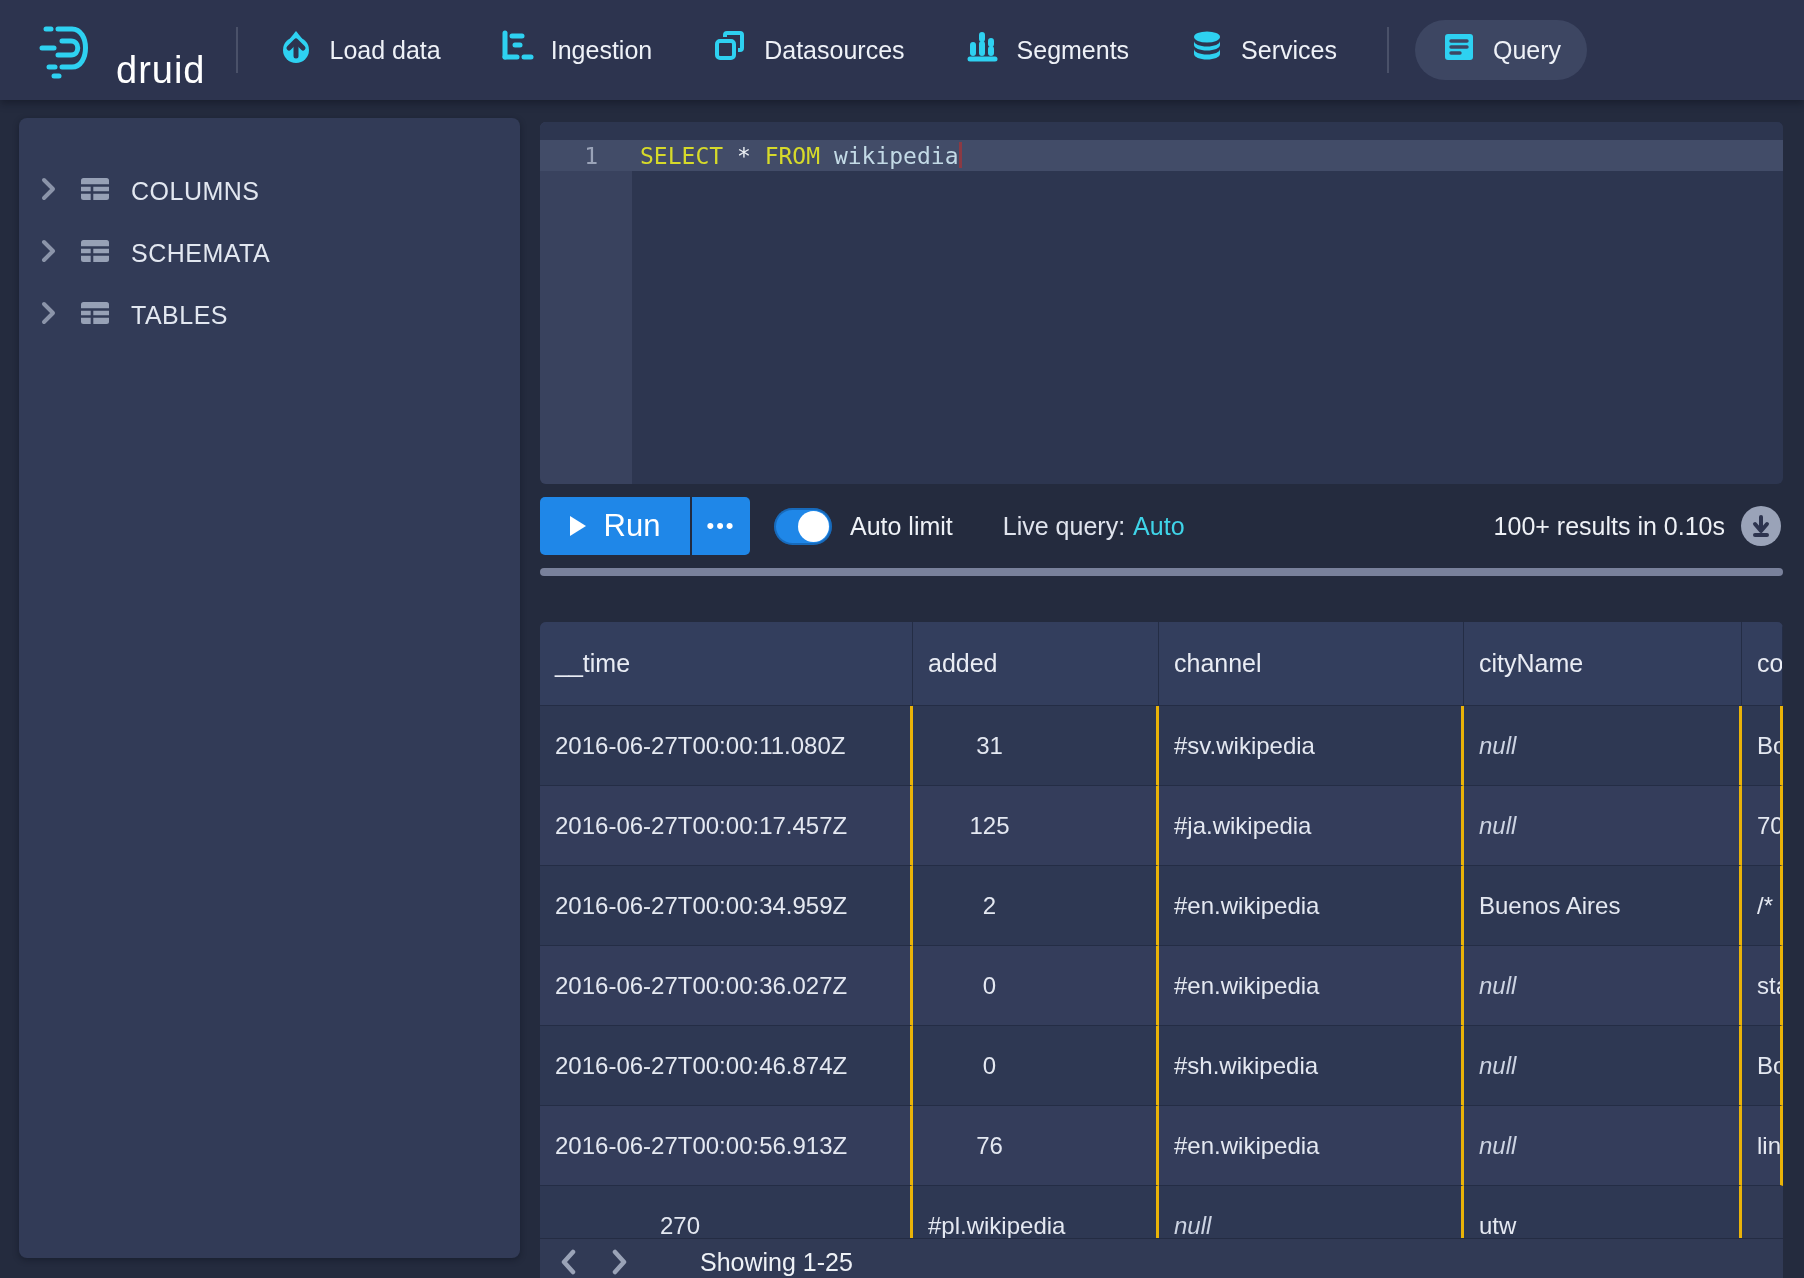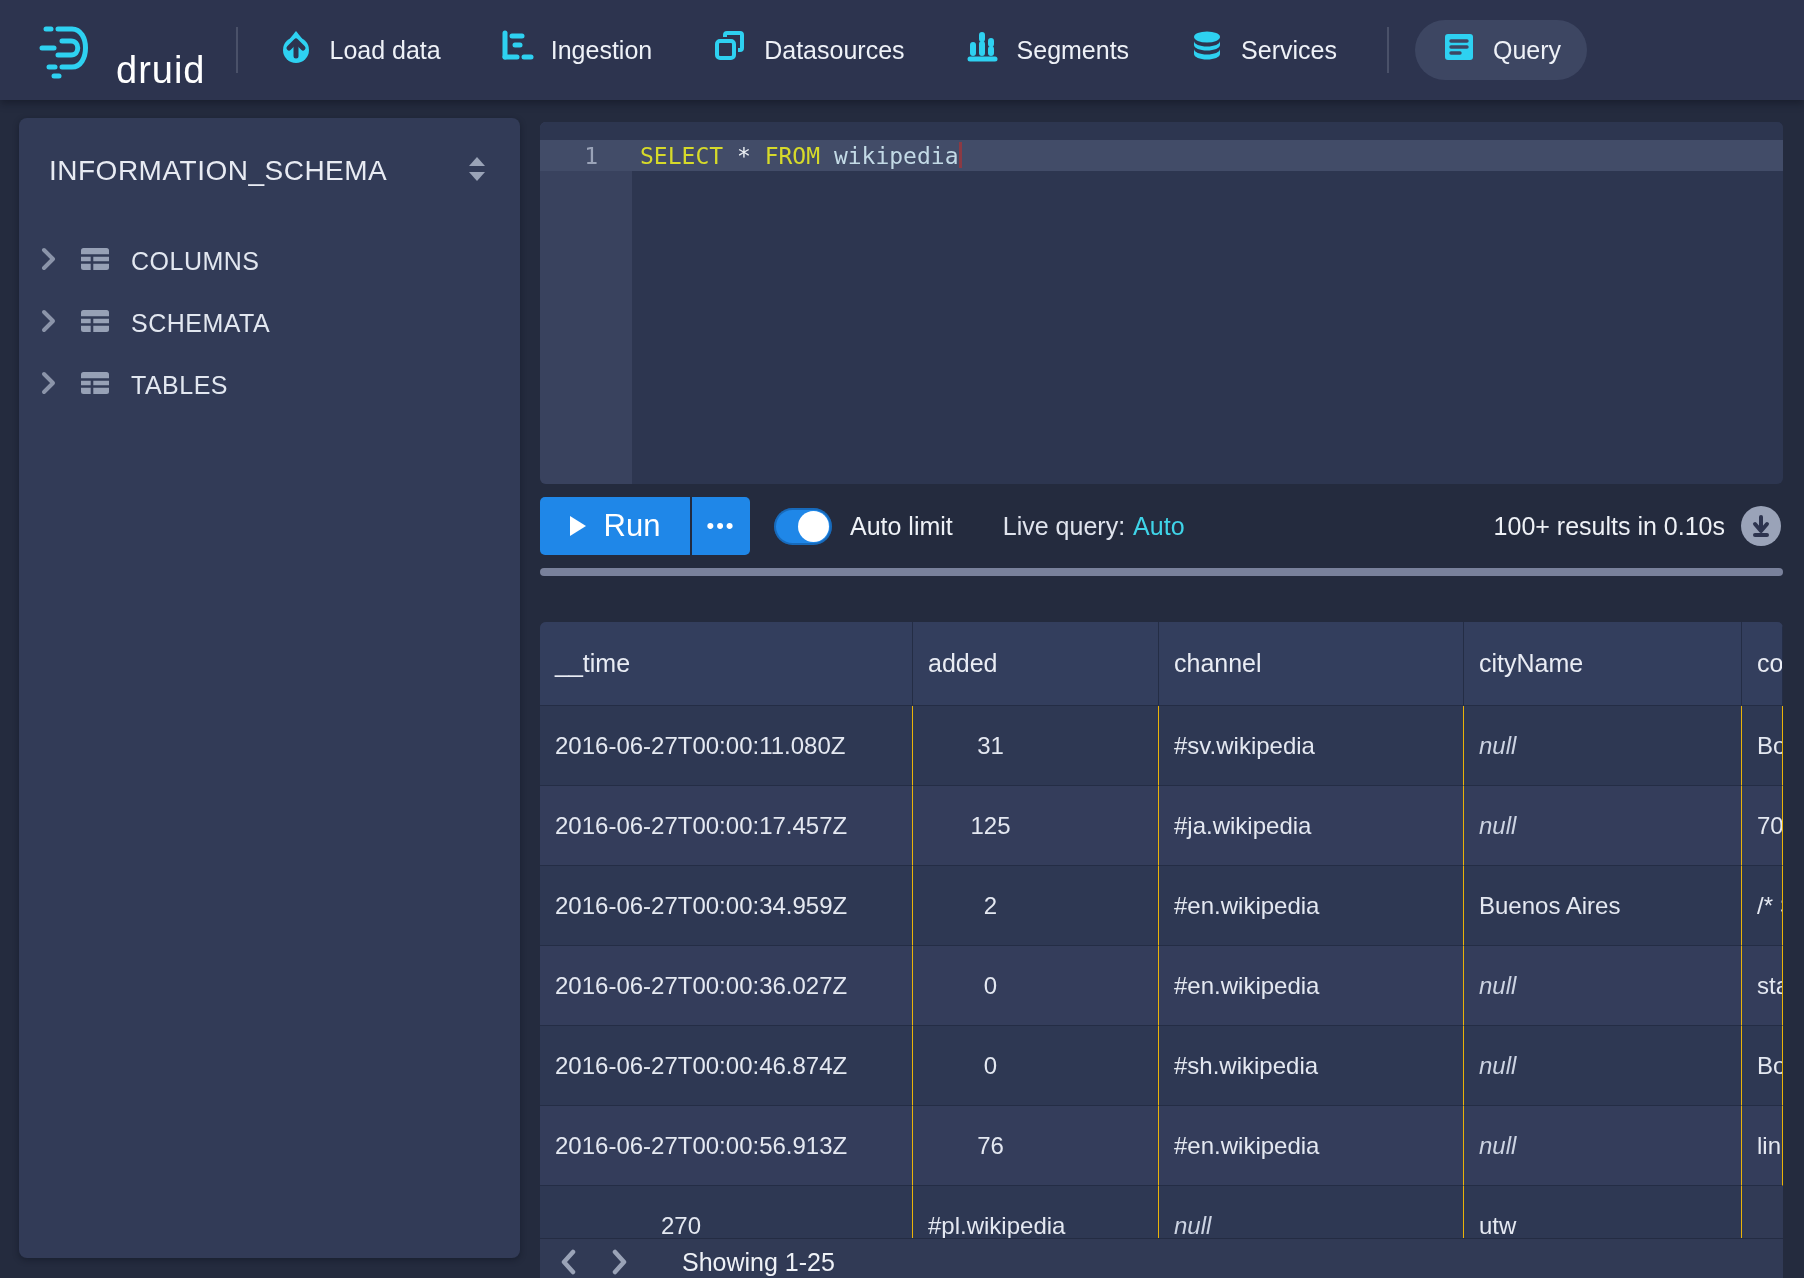--- a/index.html
+++ b/index.html
@@ -85,34 +85,34 @@
     position:absolute; left:0; top:622px; width:1243px; height:663px;
     background:#313a55; border-radius:6px; overflow:hidden;
   }
   .tgrid { display:grid; grid-template-columns:373px 246px 305px 278px 1fr; }
   .thead .cell {
     height:84px; background:#333e5d; border-right:1px solid #242d45; border-bottom:1px solid #242d45;
     display:flex; align-items:center; padding-left:15px; font-size:25px; color:#e9ecf4; cursor:pointer;
     white-space:nowrap; overflow:hidden;
   }
   .trow .cell {
-    height:80px; border-right:1px solid #eab308; border-bottom:1px solid #242d45;
+    height:80px; border-right:3px solid #eab308; border-bottom:1px solid #242d45;
     display:flex; align-items:center; padding-left:15px; font-size:24px; color:#e4e8f1; cursor:pointer;
     white-space:nowrap; overflow:hidden;
   }
   .trow:nth-child(odd) .cell { background:#2e3853; }
   .trow:nth-child(even) .cell { background:#343d5b; }
   .cell.num { justify-content:center; padding-left:0; padding-right:90px; }
   .cell.null-val { font-style:italic; color:#ccd3e2; }
   .pagination {
     position:absolute; left:0; bottom:0; width:1243px; height:47px; background:#313a55;
     border-top:1px solid rgba(15,20,35,.35); display:flex; align-items:center;
   }
   .page-btn { width:42px; height:42px; background:none; border:none; cursor:pointer; display:flex; align-items:center; justify-content:center; margin-left:8px; }
-  .showing { font-size:25px; color:#eef1f6; margin-left:42px; }
+  .showing { font-size:25px; color:#eef1f6; margin-left:60px; }
 </style>
 </head>
 <body>
 
 <div class="window">
 
   <div class="navbar">
     <div class="logo">
       <span>
         <svg width="62" height="62" viewBox="0 0 62 62" fill="none">
@@ -195,29 +195,20 @@
             <rect x="4" y="5" width="28" height="26" rx="3" fill="#2ed1f1"></rect>
             <path d="M10 12 h16 M10 18 h16 M10 24 h9" stroke="#3d4662" stroke-width="3.4" stroke-linecap="round"></path>
           </svg>
         </span>
         <span>Query</span>
       </div>
     </div>
   </div>
 
   <div class="sidebar">
-    <div class="sidebar-header">
-      <span class="sidebar-title">INFORMATION_SCHEMA</span>
-      <span>
-        <svg width="26" height="30" viewBox="0 0 26 30">
-          <path d="M13 3 L21 12 H5 Z" fill="#9aa3b7"></path>
-          <path d="M13 27 L5 18 H21 Z" fill="#9aa3b7"></path>
-        </svg>
-      </span>
-    </div>
     <div class="tree">
       <div class="tree-item">
         <span>
           <svg width="22" height="26" viewBox="0 0 22 26">
               <path d="M7 4 L16 13 L7 22" stroke="#8b94a9" stroke-width="4" fill="none" stroke-linecap="round" stroke-linejoin="round"></path>
             </svg>
         </span>
         <span>
           <svg width="32" height="28" viewBox="0 0 32 28">
             <rect x="2" y="3" width="28" height="22" rx="2.5" fill="#97a1b6"></rect>

